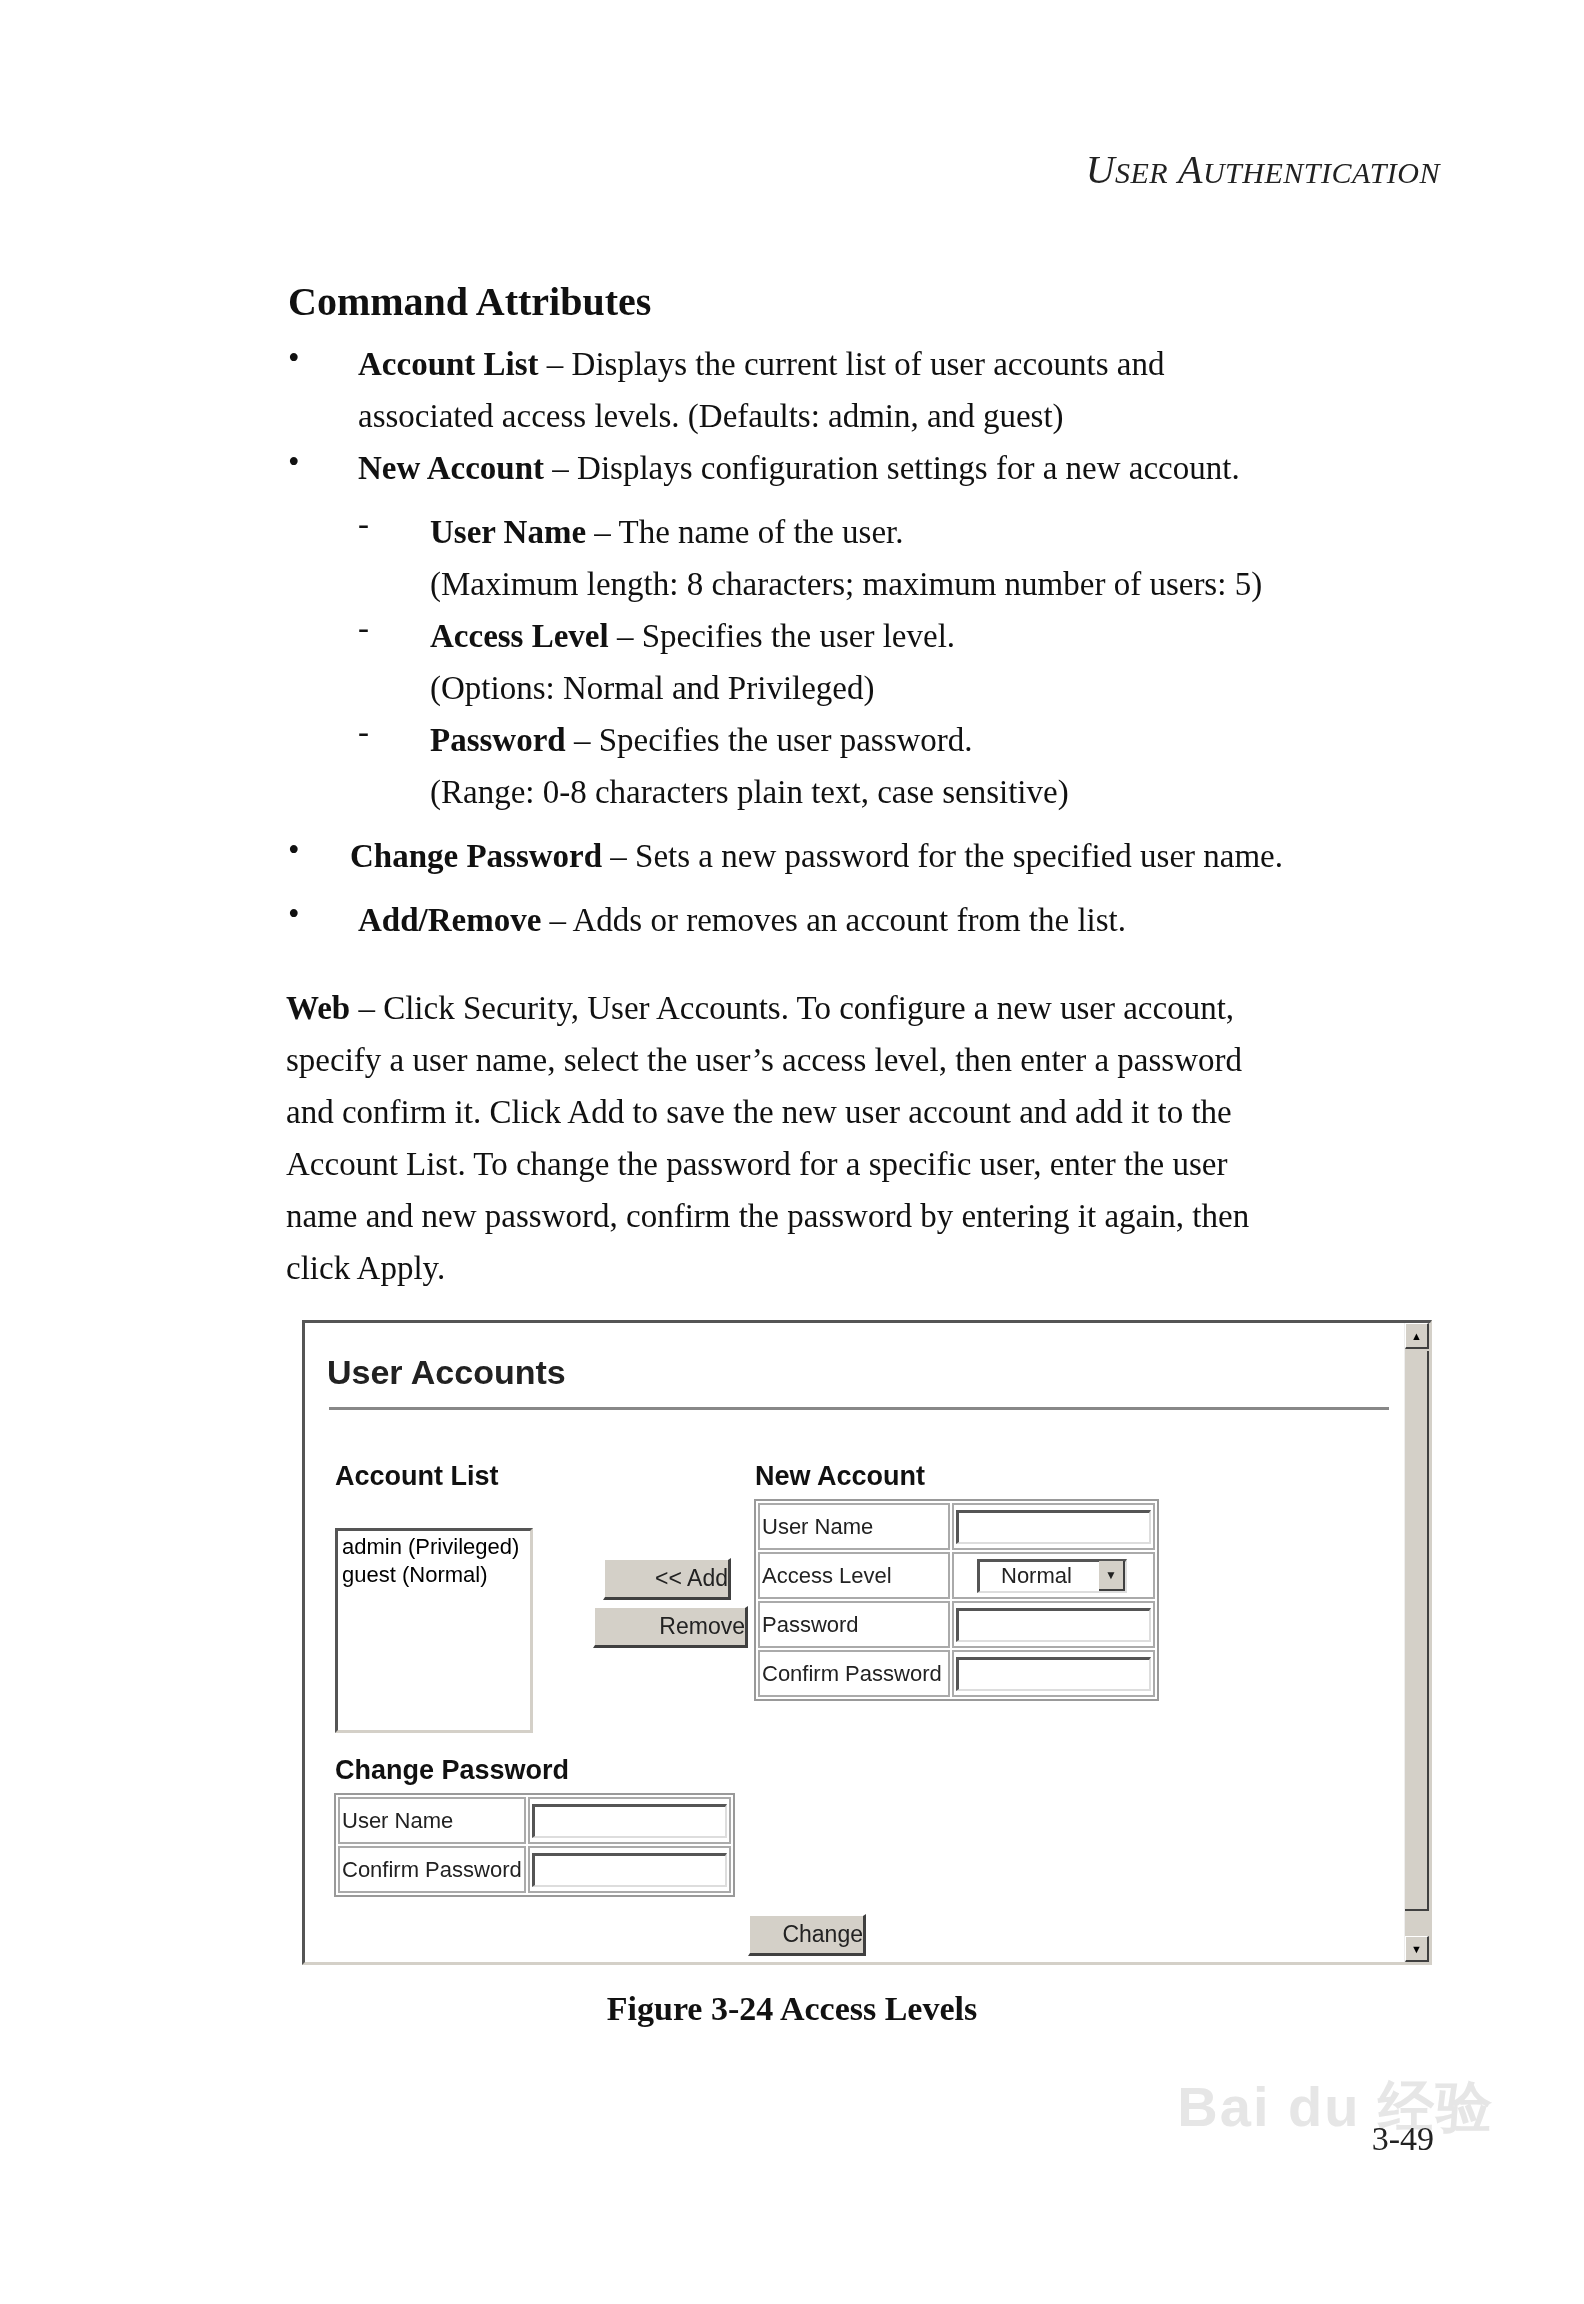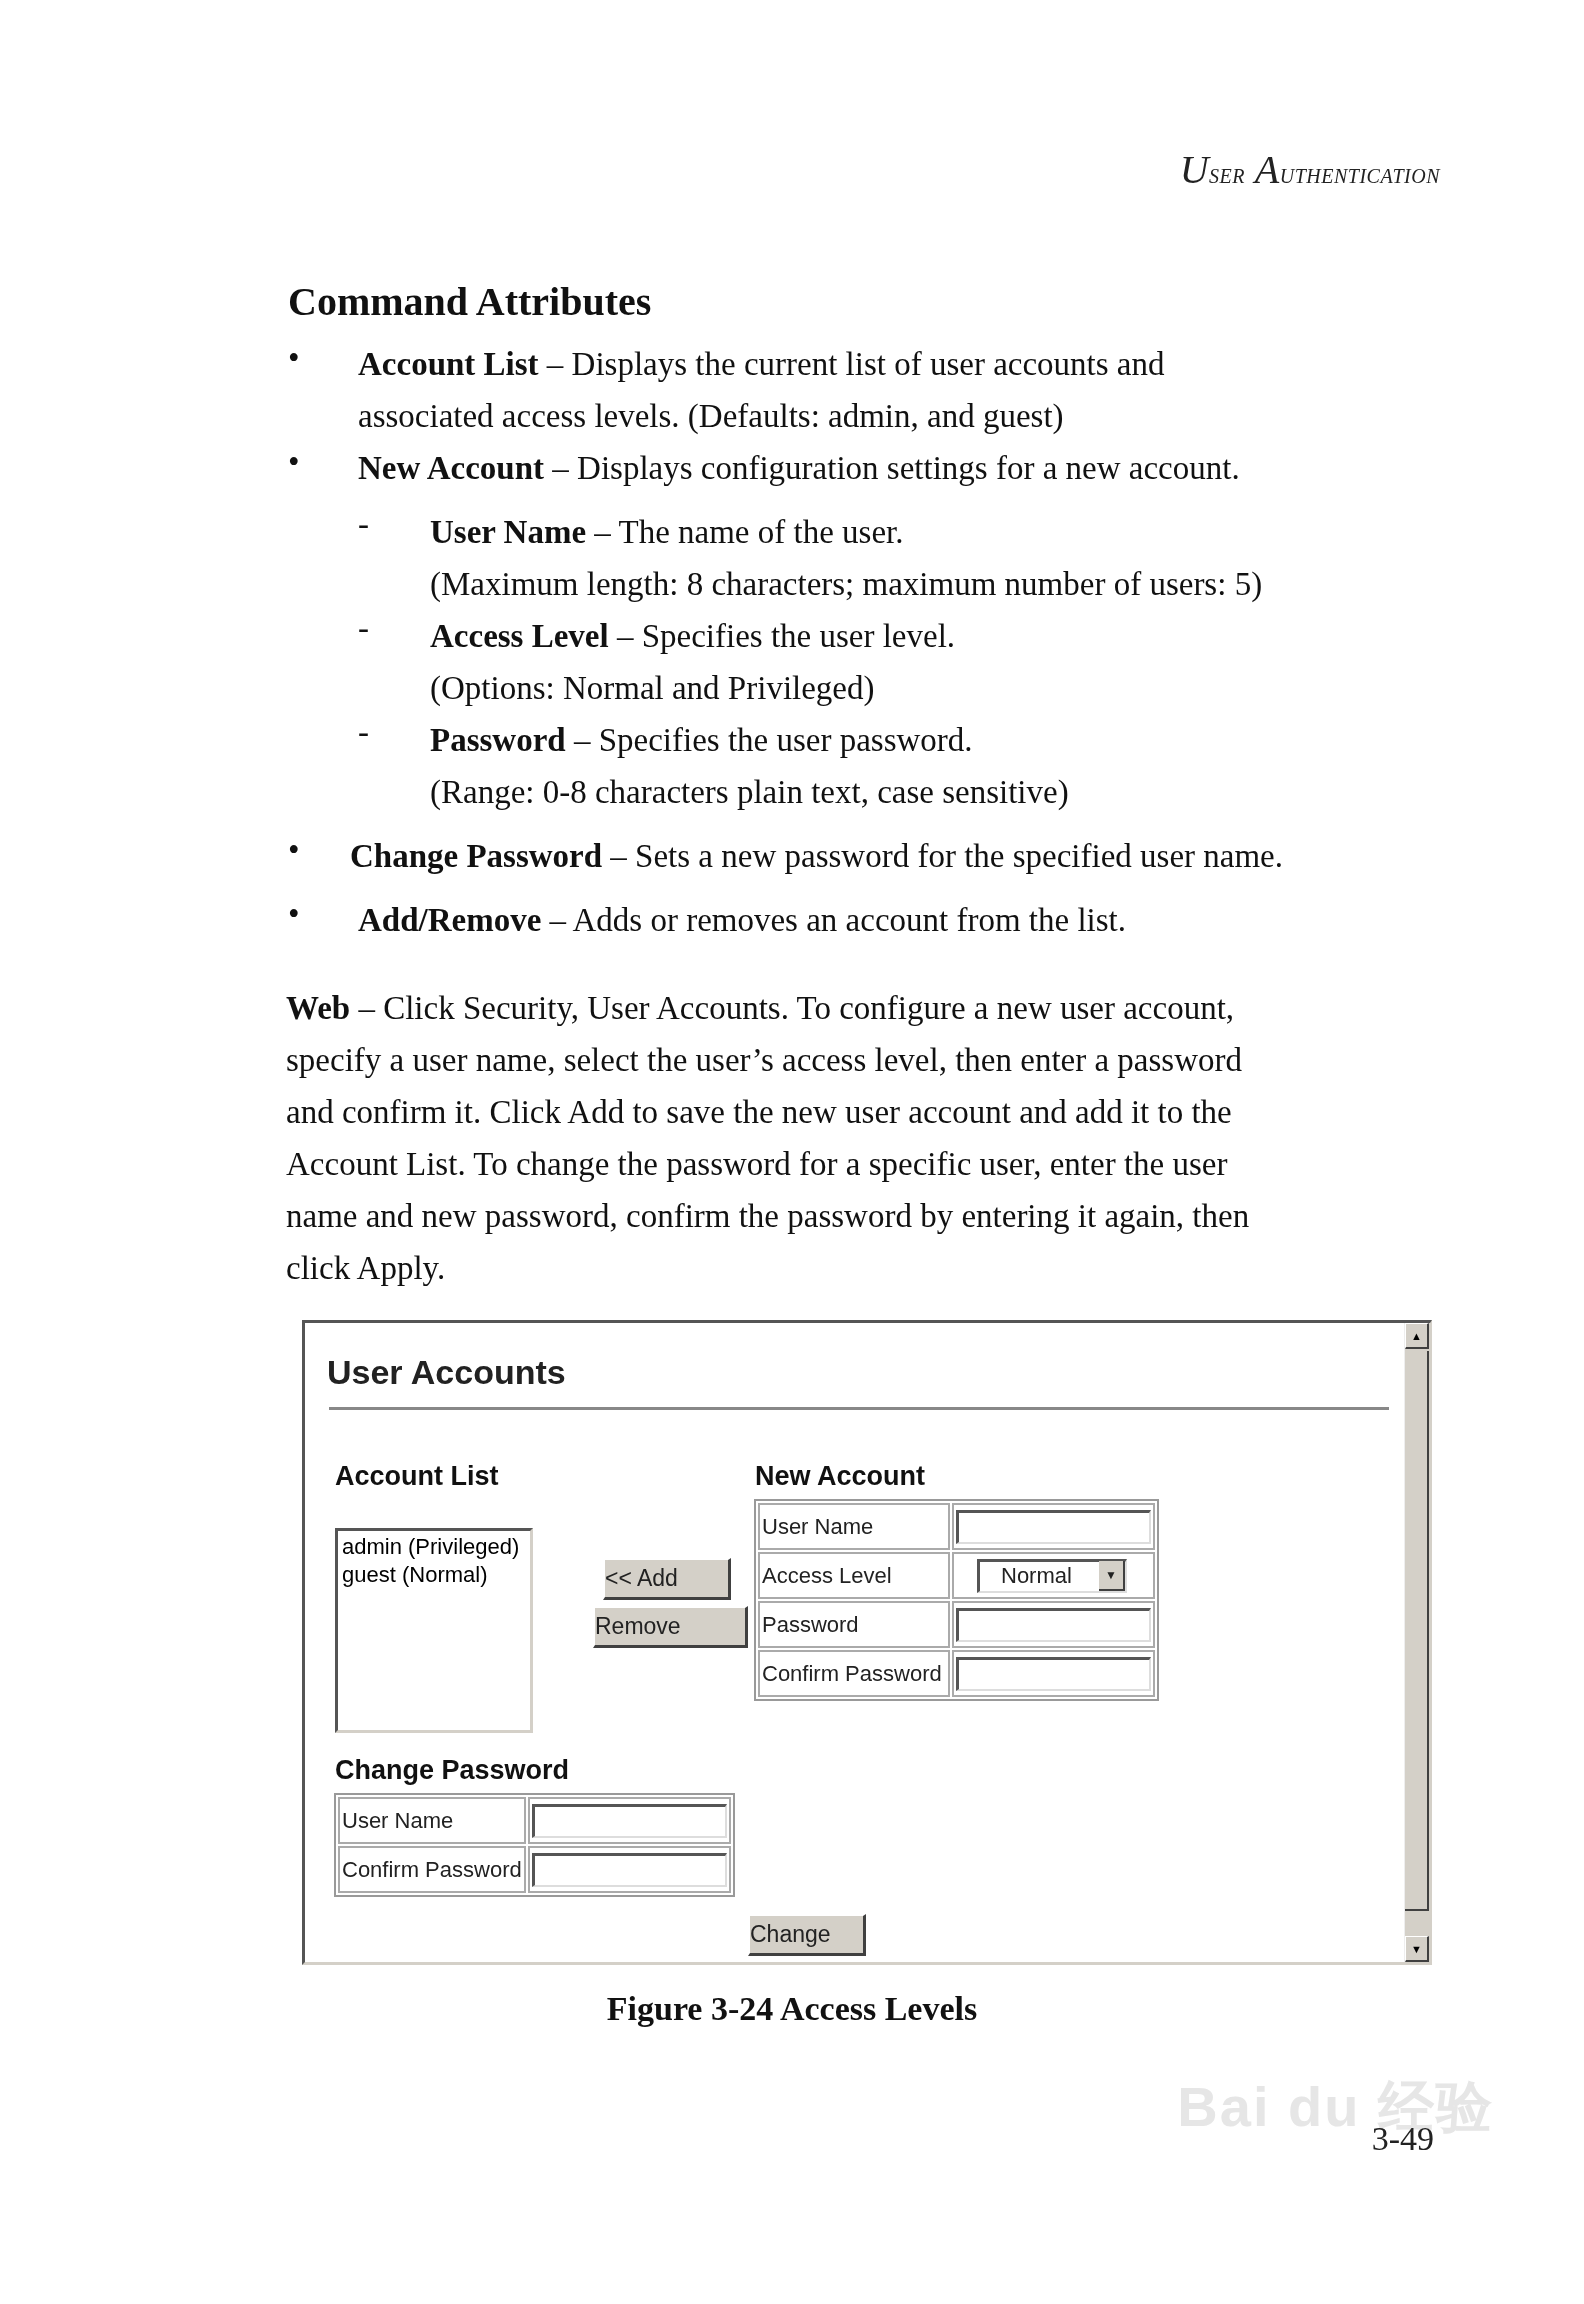--- a/index.html
+++ b/index.html
@@ -1,34 +1,34 @@
 <!DOCTYPE html>
 <html><head>
 <meta charset="utf-8">
 <style>
   html, body { margin:0; padding:0; background:#ffffff; }
   body { width:1584px; height:2304px; position:relative; overflow:hidden;
          font-family:"Liberation Serif","DejaVu Serif",serif; color:#111; }
   .abs { position:absolute; }
   .running-head { right:144px; top:146px; font-style:italic; font-size:40px; letter-spacing:0.5px; color:#222; }
-  .running-head .sc { font-size:20px; }
+  .running-head .sc { font-size:30px; }
   .h2 { left:288px; top:278px; font-size:40px; font-weight:bold; }
   .para { font-size:33px; line-height:52px; white-space:nowrap; }
   .bullet { position:absolute; font-size:33px; }
   .b { font-weight:bold; }
 
   
   .figure { left:302px; top:1320px; width:1130px; height:645px; background:#fff;
             border-top:3px solid #555; border-left:3px solid #555; border-bottom:3px solid #d4d0c8; border-right:2px solid #d4d0c8; box-sizing:border-box;
             font-family:"Liberation Sans","DejaVu Sans",sans-serif; color:#000; }
   .fig-title { left:22px; top:30px; font-size:34px; font-weight:bold; color:#222; }
   .fig-rule { left:24px; top:84px; width:1060px; height:3px; background:#888; }
   .sec-title { font-size:27px; font-weight:bold; color:#111; }
   .listbox { left:30px; top:178px; width:198px; height:205px; border-top:3px solid #555; border-left:3px solid #555; border-right:3px solid #d4d0c8; border-bottom:3px solid #d4d0c8; background:#fff; font-size:22px; line-height:28px; padding:2px 4px; box-sizing:border-box;margin-top:27px; }
-  .btn { background:#d4d0c8; border-top:2px solid #fff; border-left:2px solid #fff; border-right:3px solid #404040; border-bottom:3px solid #404040; font-size:23px; text-align:left; box-sizing:border-box; color:#222; font-family:"Liberation Sans",sans-serif; }
+  .btn { background:#d4d0c8; border-top:2px solid #fff; border-left:2px solid #fff; border-right:3px solid #404040; border-bottom:3px solid #404040; font-size:23px; text-align:right; box-sizing:border-box; color:#222; font-family:"Liberation Sans",sans-serif; }
   table.form { position:absolute; border-collapse:separate; border-spacing:2px; border:2px solid #999; background:#fff; }
   table.form td { border:2px solid #aaa; height:43px; padding:0 2px; font-size:22px; color:#222; white-space:nowrap; }
   .textfield { width:195px; height:34px; border-top:3px solid #555; border-left:3px solid #555; border-right:2px solid #ddd; border-bottom:2px solid #ddd; box-sizing:border-box; background:#fff; }
   .select { width:150px; height:34px; border-top:3px solid #555; border-left:3px solid #555; border-right:2px solid #ddd; border-bottom:2px solid #ddd; box-sizing:border-box; display:flex; align-items:center; justify-content:space-between; font-size:22px; padding-left:21px;margin-left:21px; }
   .select .arrow { width:24px; height:28px; background:#d4d0c8; border-right:2px solid #404040; border-bottom:2px solid #404040; display:flex; align-items:center; justify-content:center; font-size:12px; }
   .scrollbar { right:0; top:0; width:26px; height:100%; background:#d4d0c8; border-left:1px solid #eee; box-sizing:border-box; }
   .sb-btn { width:24px; height:26px; background:#d4d0c8; border-top:1px solid #fff; border-left:1px solid #fff; border-right:2px solid #404040; border-bottom:2px solid #404040; box-sizing:border-box; display:flex; align-items:center; justify-content:center; font-size:11px; }
   .caption { left:0; width:1584px; top:1990px; text-align:center; font-size:34px; font-weight:bold; }
   .pageno { right:150px; top:2120px; font-size:34px; color:#222; }
   .watermark { right:90px; top:2070px; font-family:"Liberation Sans",sans-serif; color:#e6e6e6; text-align:center; }

